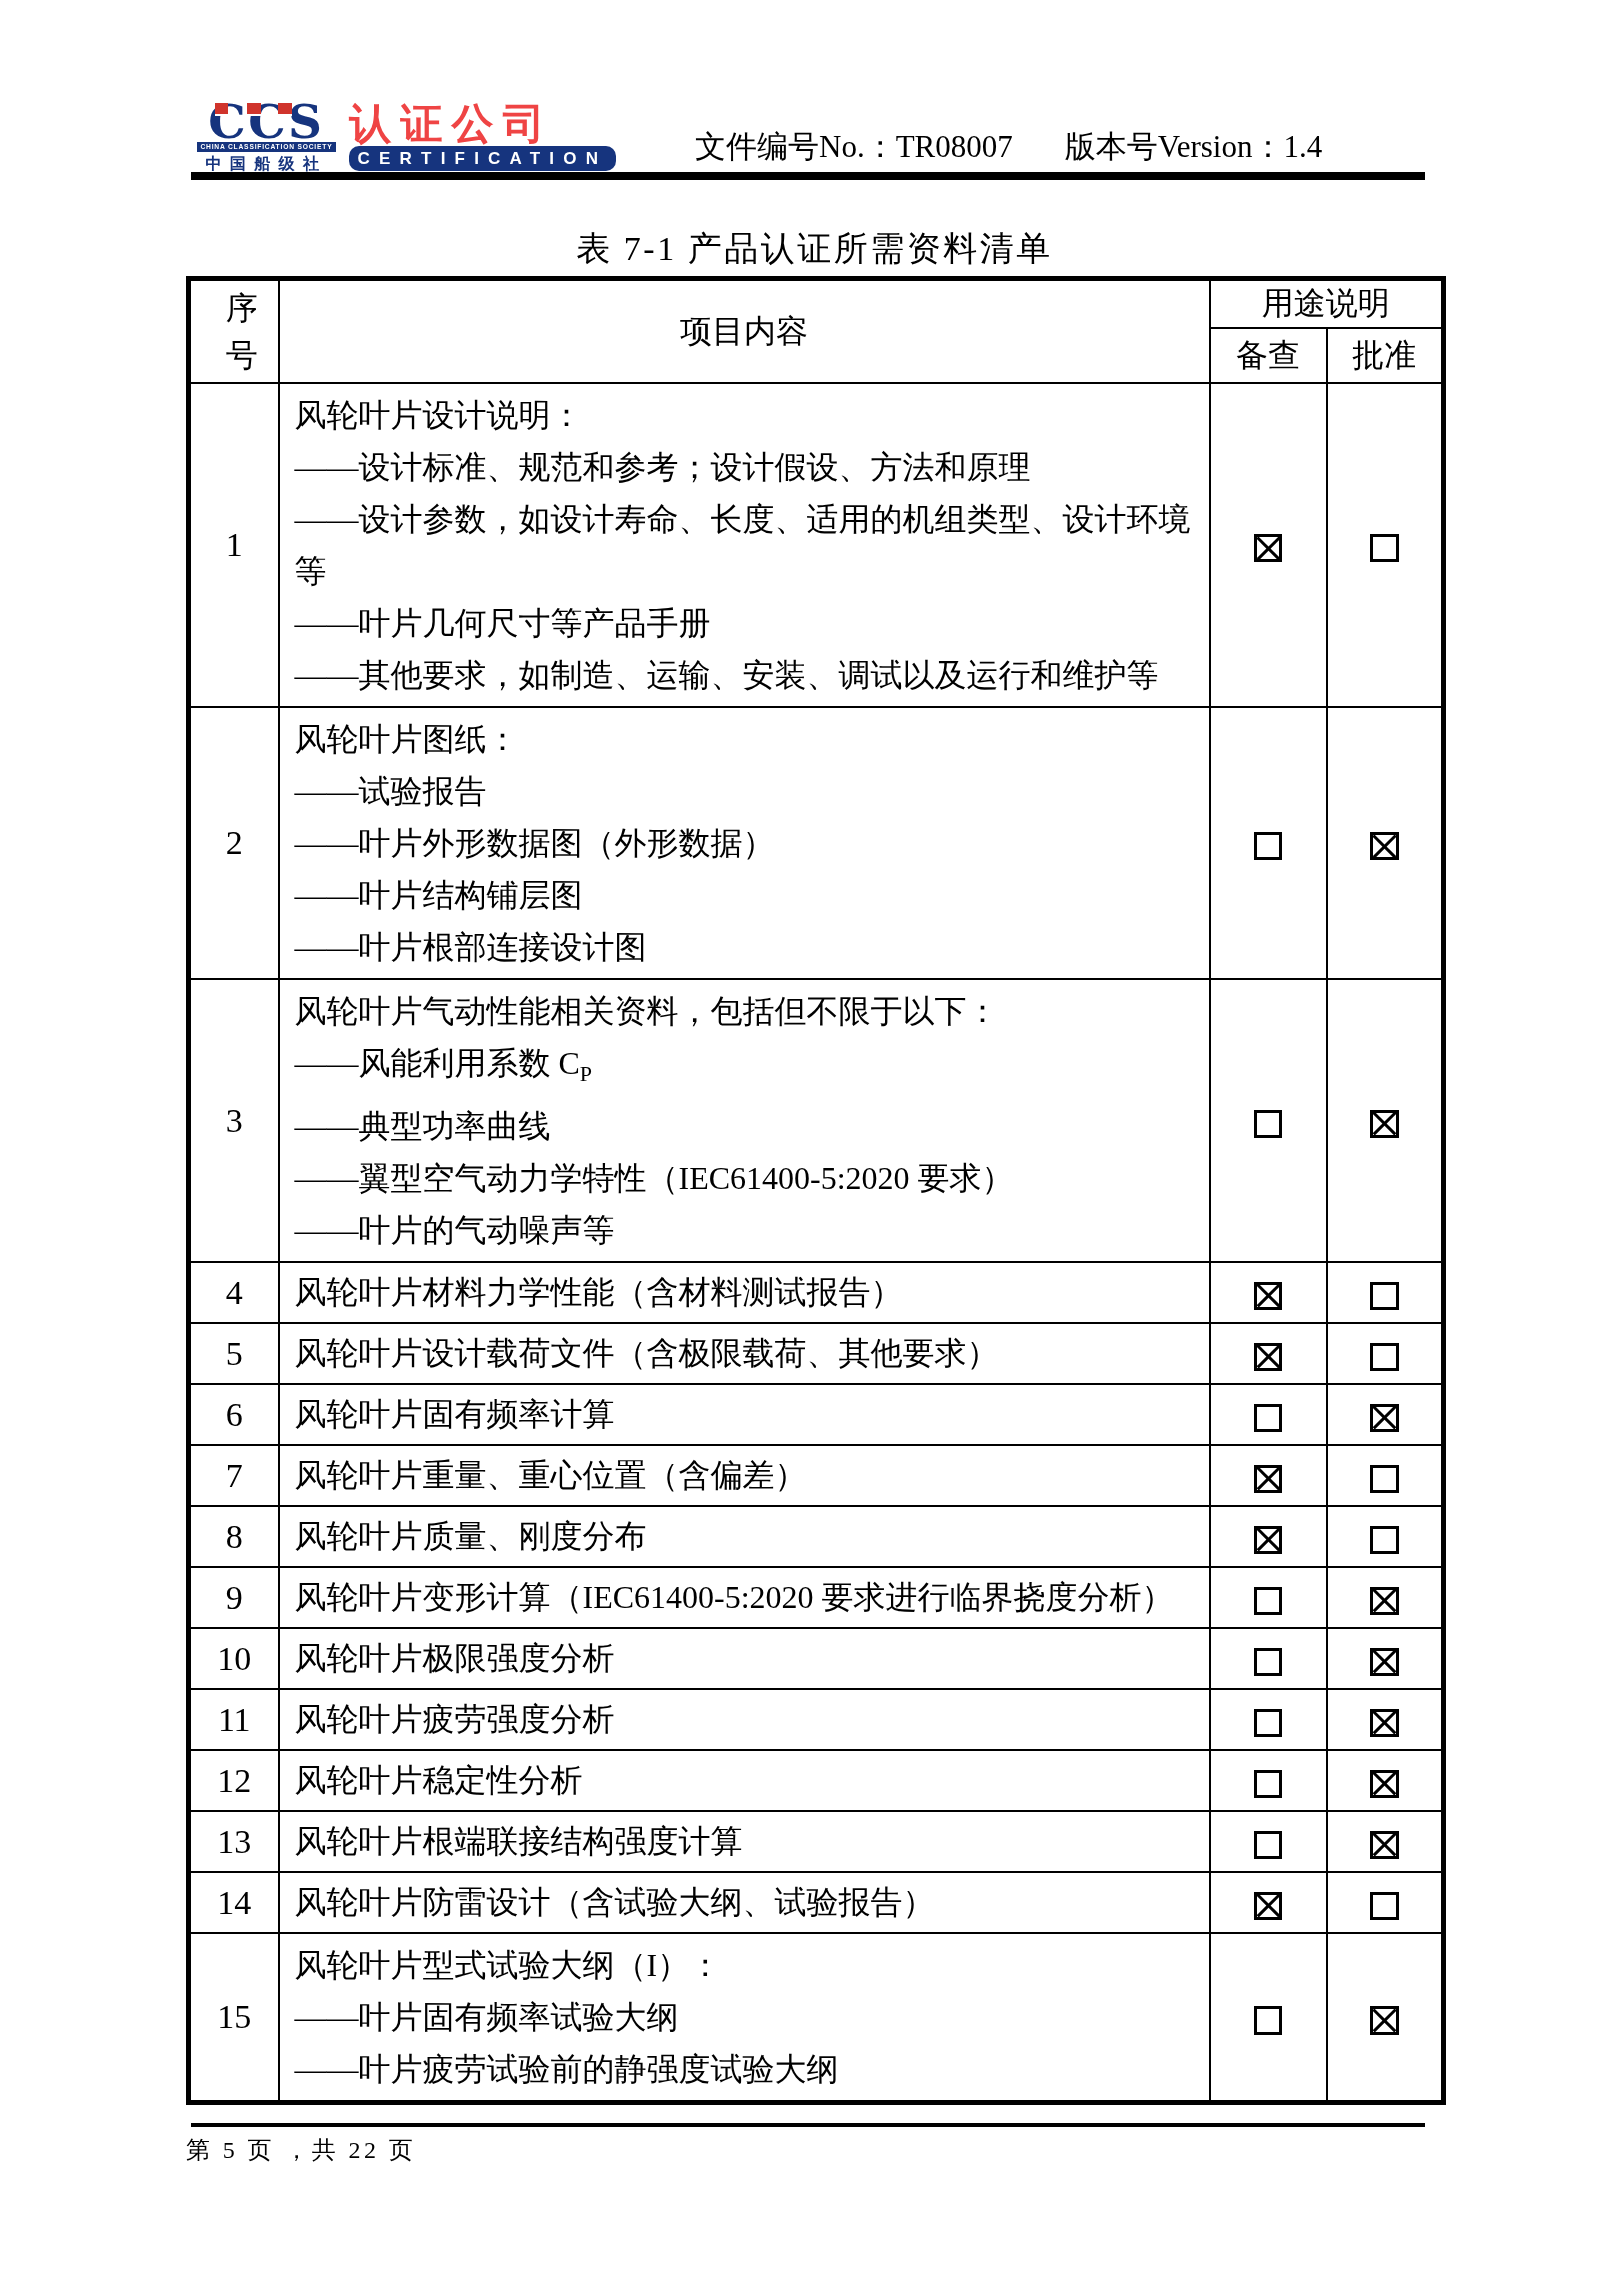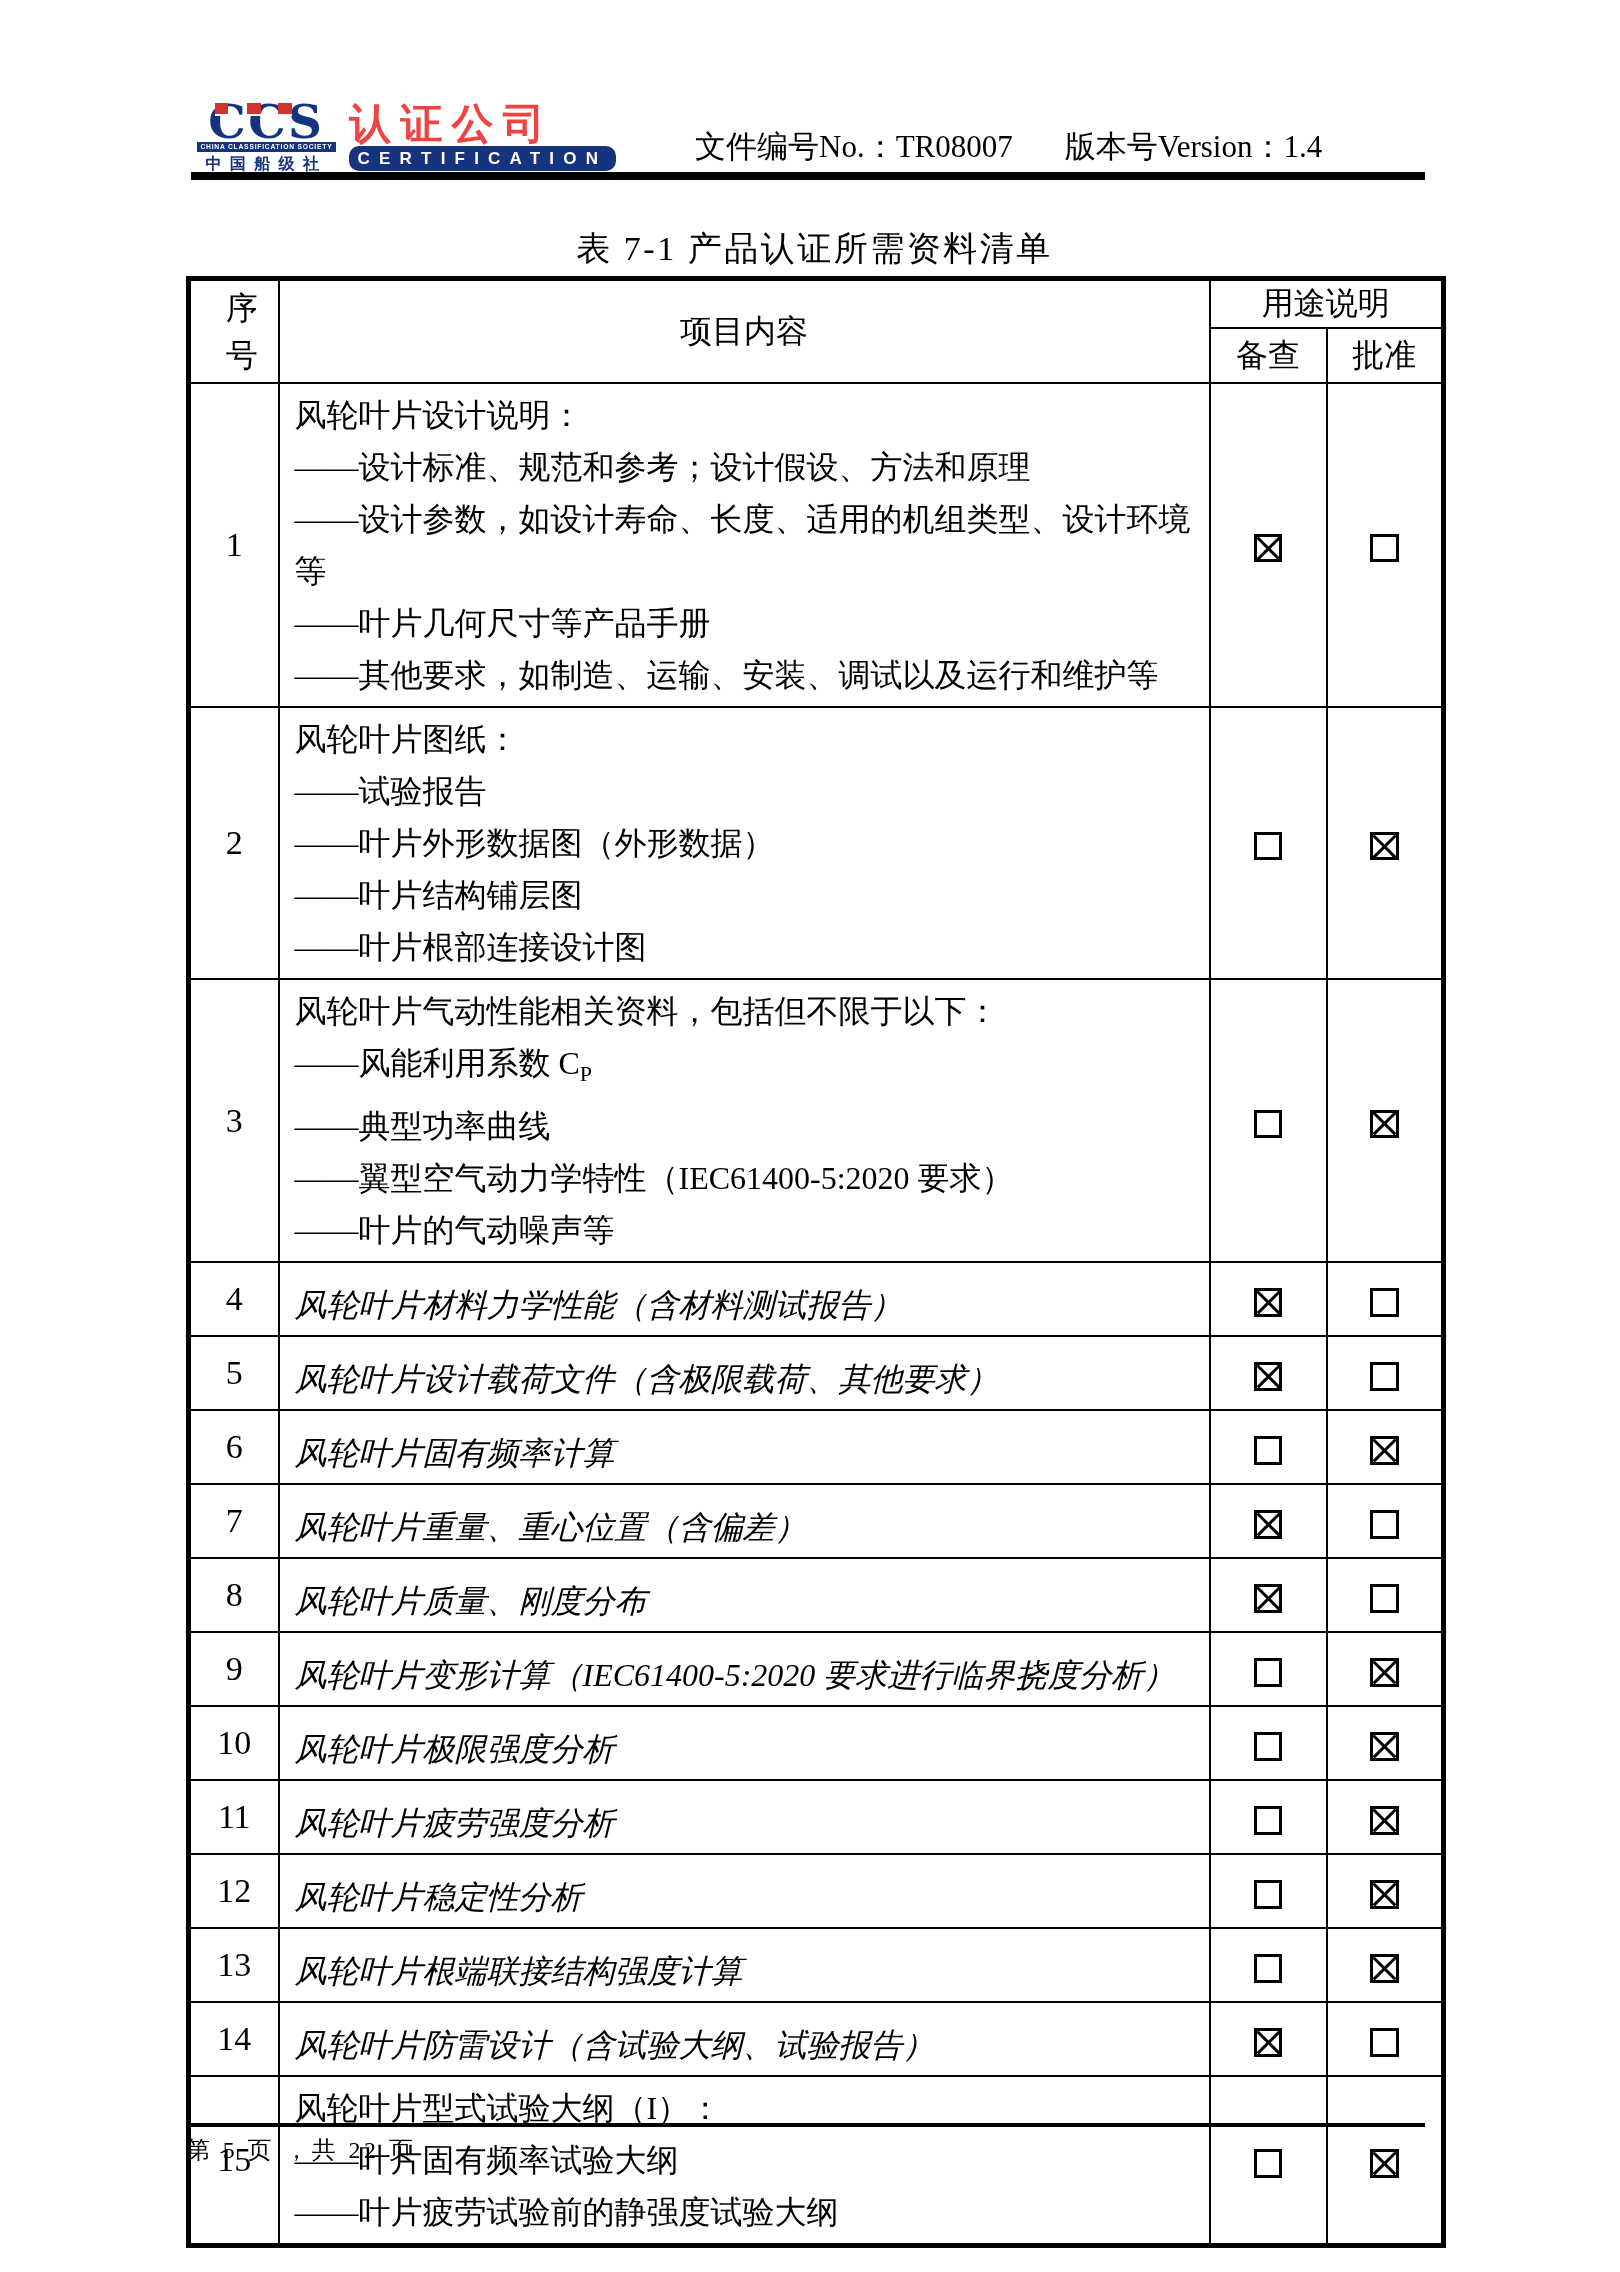--- a/index.html
+++ b/index.html
@@ -35,21 +35,21 @@
   .doc-table{position:absolute;left:186px;top:276px;width:1257px;border-collapse:collapse;
              border:5px solid #000;font-size:32px;table-layout:fixed;}
   .doc-table td{border:2.5px solid #000;vertical-align:middle;}
   .col-no{width:90px;} .col-content{width:931px;} .col-ref{width:117px;} .col-app{width:117px;}
   td.h{text-align:center;}
   .hdr-top{height:49px;} .hdr-bottom{height:55px;}
   .vertical{display:inline-block;width:1.05em;word-break:break-all;line-height:1.45;text-align:center;margin-left:15px;}
   td.c-no{text-align:center;font-size:34px;}
   td.c-content{padding:5px 11.7px 5px 15px;}
   td.c-content .line{line-height:52px;}
-  tr.single td.c-content{height:59px;padding-top:13px;padding-bottom:0;font-style:italic;}
+  tr.single td.c-content{height:59px;padding-top:0;padding-bottom:0;}
   tr.single td.c-content .line{line-height:37px;}
   td.c-check{text-align:center;}
   sub{font-size:22px;}
 
   
   .checkbox{display:inline-block;box-sizing:border-box;position:relative;width:28.5px;height:28.5px;
             border:3.4px solid #000;vertical-align:middle;}
   .checkbox.checked::before,.checkbox.checked::after{content:"";position:absolute;left:-4.2px;top:9.6px;
             width:31px;height:2.5px;background:#000;}
   .checkbox.checked::before{transform:rotate(45deg);}

